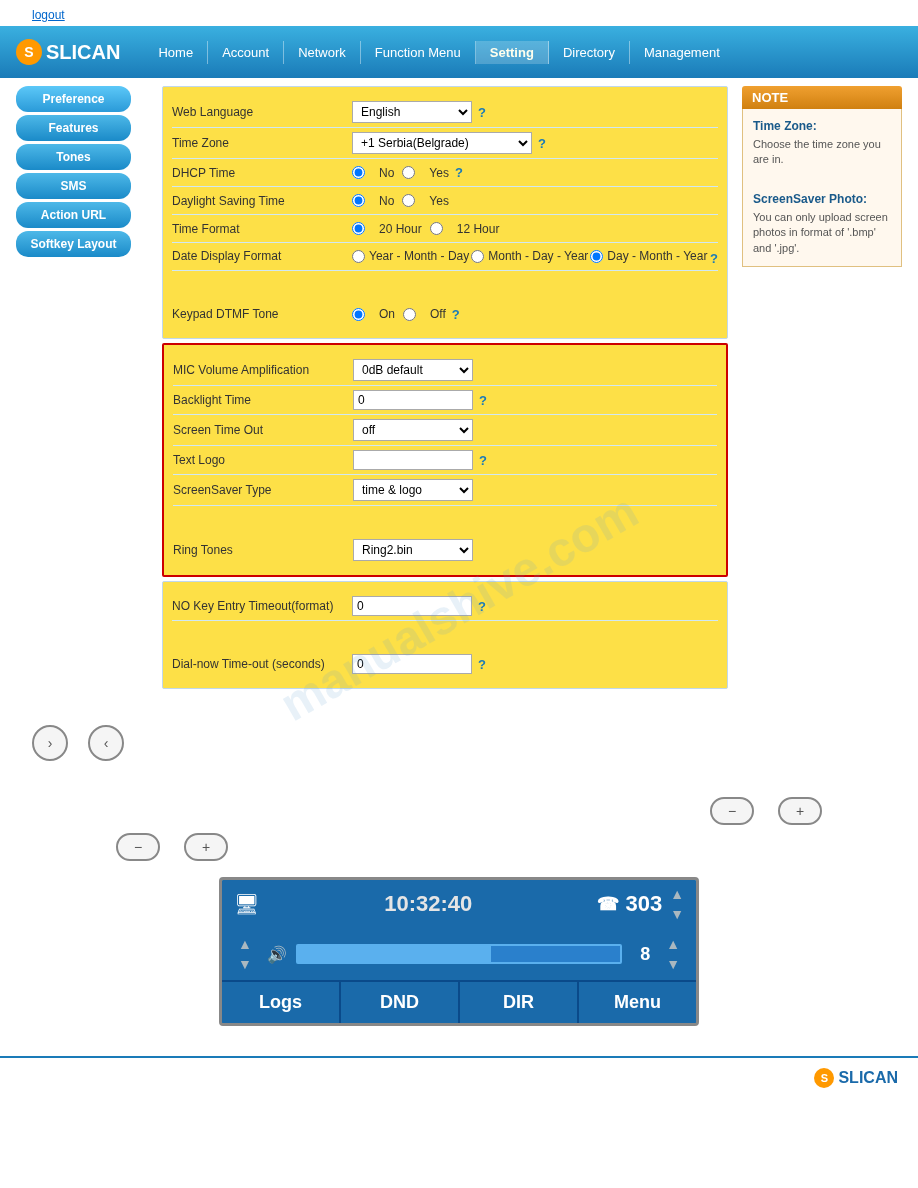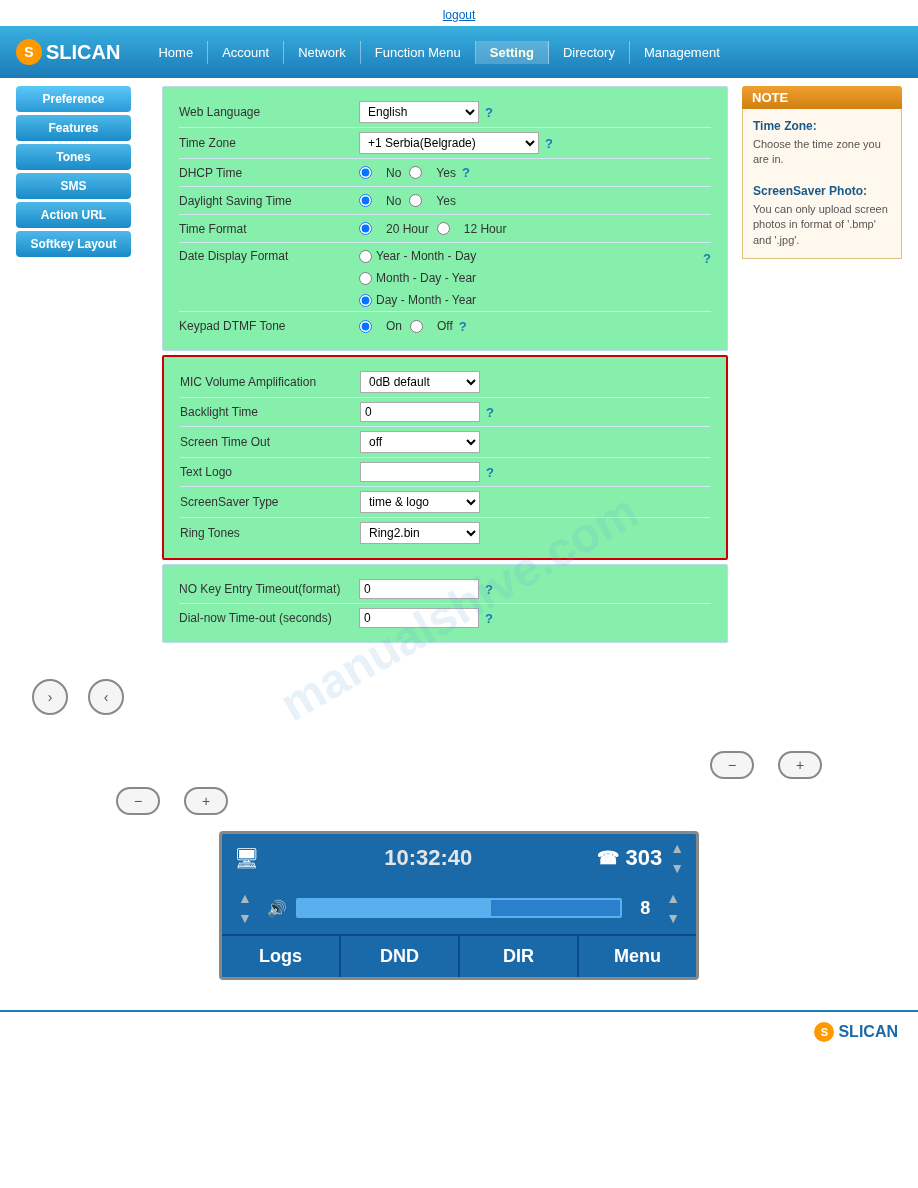--- a/index.html
+++ b/index.html
@@ -8,21 +8,21 @@
       min-height: 1188px;
       background: #ffffff;
       font-family: Arial, sans-serif;
       font-size: 12px;
       color: #333;
       position: relative;
     }
 
     
     .logout-bar {
-      text-align: center;
+      text-align: left;
       padding: 8px 32px 4px;
     }
     .logout-bar a {
       color: #0066cc;
       font-size: 12px;
       text-decoration: underline;
     }
 
     
     .header {
@@ -83,52 +83,52 @@
       margin-top: 8px;
     }
     .sidebar-btn {
       display: block;
       width: 115px;
       padding: 6px 10px;
       margin-bottom: 3px;
       background: linear-gradient(to bottom, #4db8e8, #1a8ac8);
       color: #fff;
       border: none;
-      border-radius: 4px;
+      border-radius: 12px;
       font-size: 12px;
       font-weight: bold;
       cursor: pointer;
       text-align: center;
     }
     .sidebar-btn.active {
       background: linear-gradient(to bottom, #5cc8f8, #2a9ad8);
     }
 
     
     .content-area {
       flex: 1;
       margin-top: 8px;
       padding-left: 16px;
     }
 
     
     .form-section {
-      background: #86efac;
+      background: #fde047;
       border: 1px solid #c0d8ec;
-      padding: 10px 16px;
+      padding: 10px 9px;
       border-radius: 2px;
     }
     .form-row {
       display: flex;
       align-items: center;
       padding: 4px 0;
       border-bottom: 1px solid #d0e8f4;
       min-height: 28px;
     }
-    .form-row:last-child { border-bottom: none; }
+    .form-row:last-child { border-bottom: none; margin-top: 29px; }
     .form-label {
       width: 180px;
       font-size: 12px;
       color: #333;
       flex-shrink: 0;
     }
     .form-control {
       flex: 1;
       display: flex;
       align-items: center;
@@ -193,21 +193,21 @@
       border: 1px solid #e0c080;
       border-top: none;
       padding: 10px;
       font-size: 11px;
       color: #444;
     }
     .note-body h4 {
       font-size: 12px;
       color: #1a5a8a;
       margin-bottom: 4px;
-      margin-top: 16px;
+      margin-top: 24px;
     }
     .note-body h4:first-child { margin-top: 0; }
     .note-body p { font-size: 11px; color: #555; line-height: 1.4; }
 
     
     .three-col {
       display: flex;
       gap: 0;
     }
 
@@ -483,21 +483,21 @@
               <label>
                   <input type="radio" name="timefmt" style=""> 
                   <span>12 Hour</span>
                 </label>
             </div>
           </div>
         </div>
 
         <div class="form-row" style="align-items:flex-start; padding-top:6px;">
           <div class="form-label">Date Display Format</div>
-          <div class="form-control" style="flex-direction:column; align-items:flex-start; gap:8px;">
+          <div class="form-control" style="flex-direction:row; align-items:flex-start; gap:2px;">
             <label style="display:flex;align-items:center;gap:4px;">
                 <input type="radio" name="datefmt" style=""> 
                 <span>Year - Month - Day</span>
               </label>
             <label style="display:flex;align-items:center;gap:4px;">
                 <input type="radio" name="datefmt" style=""> 
                 <span>Month - Day - Year</span>
               </label>
             <label style="display:flex;align-items:center;gap:4px;">
                 <input type="radio" name="datefmt" checked="" style=""> 

